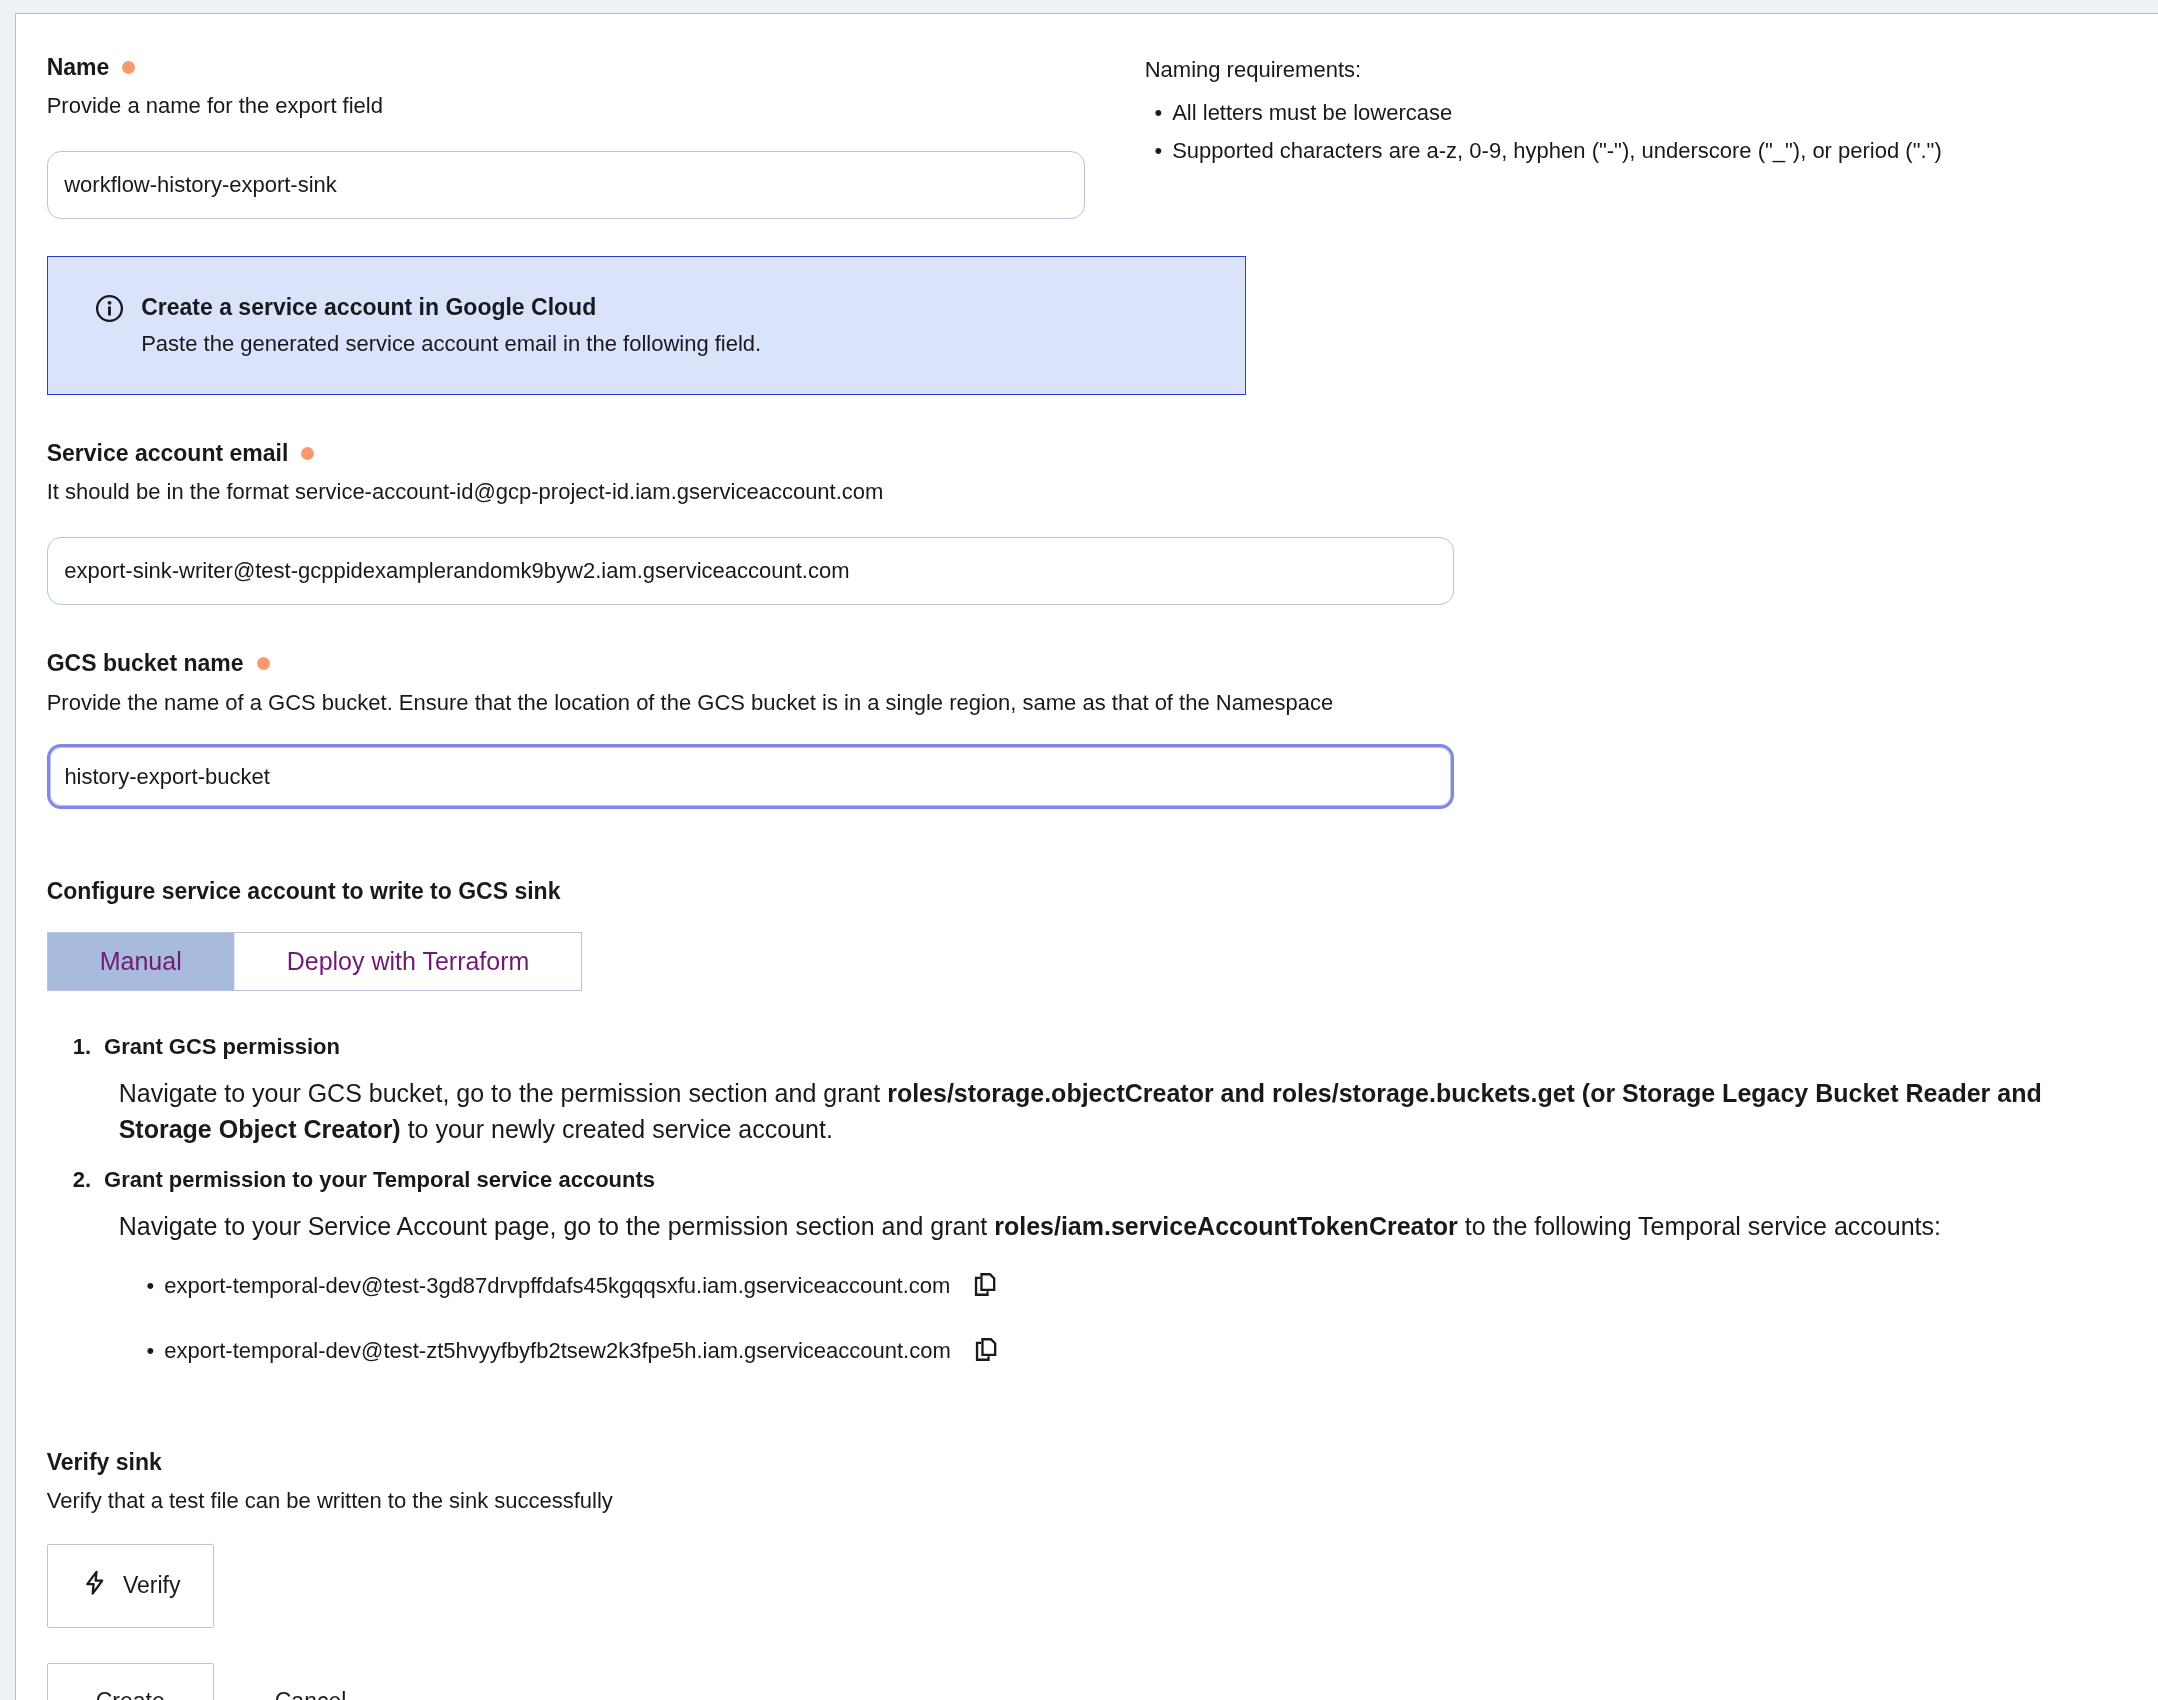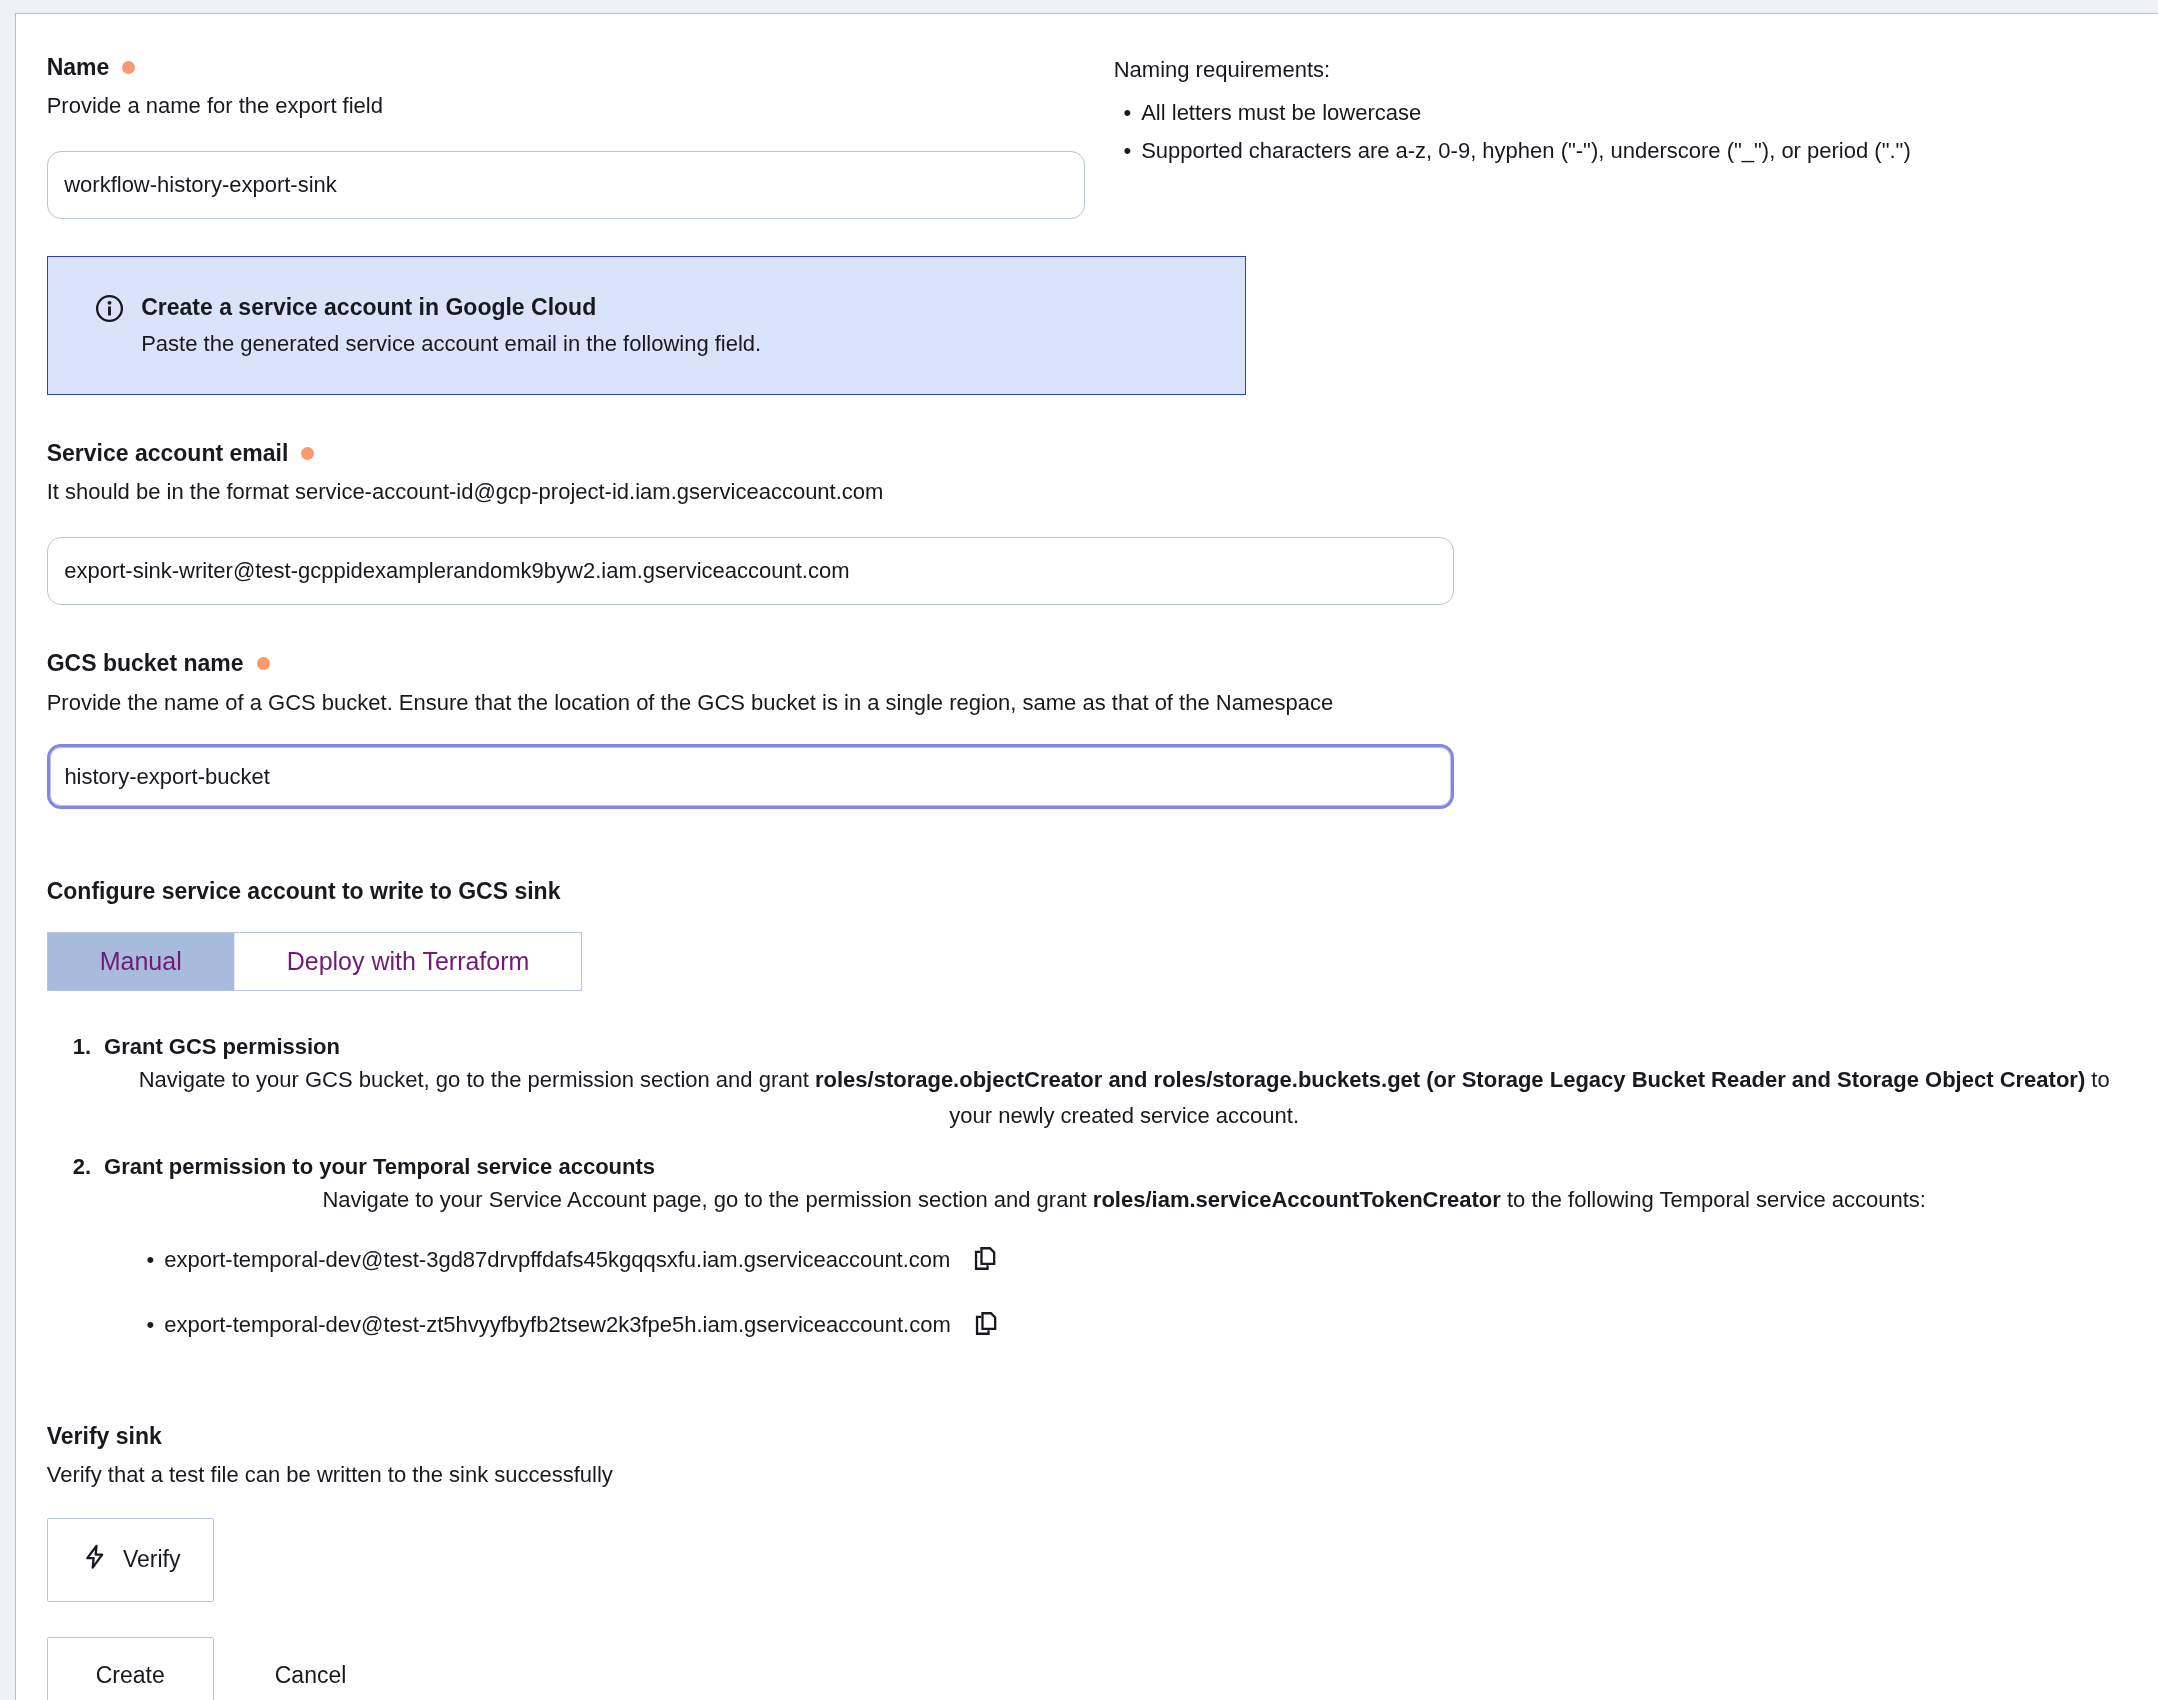--- a/index.html
+++ b/index.html
@@ -14,21 +14,21 @@
   .panel {
     position: absolute;
     left: 14.7px; top: 13px;
     width: 2153px; height: 1745px;
     background: #ffffff;
     border: 1.8px solid #b3bfd8;
   }
   .content { padding: 27.5px 37px 0 31px; }
 
   
-  .top-row { display: flex; align-items: flex-start; }
+  .top-row { display: flex; align-items: flex-start; gap: 31px; }
   .top-left { width: 1038px; flex: none; }
   .top-right { margin-left: 29px; flex: 1; }
 
   .field-label {
     font-weight: bold; font-size: 23px; line-height: 29px;
     margin-top: 11px; display: flex; align-items: center;
   }
   .req-dot {
     width: 13px; height: 13px; border-radius: 50%;
     background: #f8996e; display: inline-block; margin-left: 13px;
@@ -83,22 +83,22 @@
     border: none; font-family: "Liberation Sans", sans-serif; color: #701a75;
   }
   .tab.selected { background: #a8bbdc; }
   .tab.unselected { border-left: 0.9px solid #e3e8f1; }
 
   .steps { margin-top: 40px; margin-left: 26px; }
   .step-head { display: flex; line-height: 31px; }
   .step-number { font-weight: bold; flex: none; }
   .step-title { font-weight: bold; margin-left: 13px; text-align: center; }
   .step-body {
-    margin-left: 46px; line-height: 36px;
-    max-width: 2011px; font-size: 22px; text-align: center;
+    margin-left: 46px; margin-top: 13px; line-height: 36px;
+    max-width: 2011px; font-size: 25px;
   }
   .step + .step { margin-top: 16.5px; }
   .bold { font-weight: bold; }
 
   .sa-list { list-style: none; margin-top: 26px; margin-left: 64px; }
   .sa-list li { display: flex; align-items: center; line-height: 29px; }
   .sa-list li + li { margin-top: 33px; }
   .copy-btn {
     background: none; border: none; cursor: pointer;
     margin-left: 20px; padding: 0; display: flex; align-items: center;

